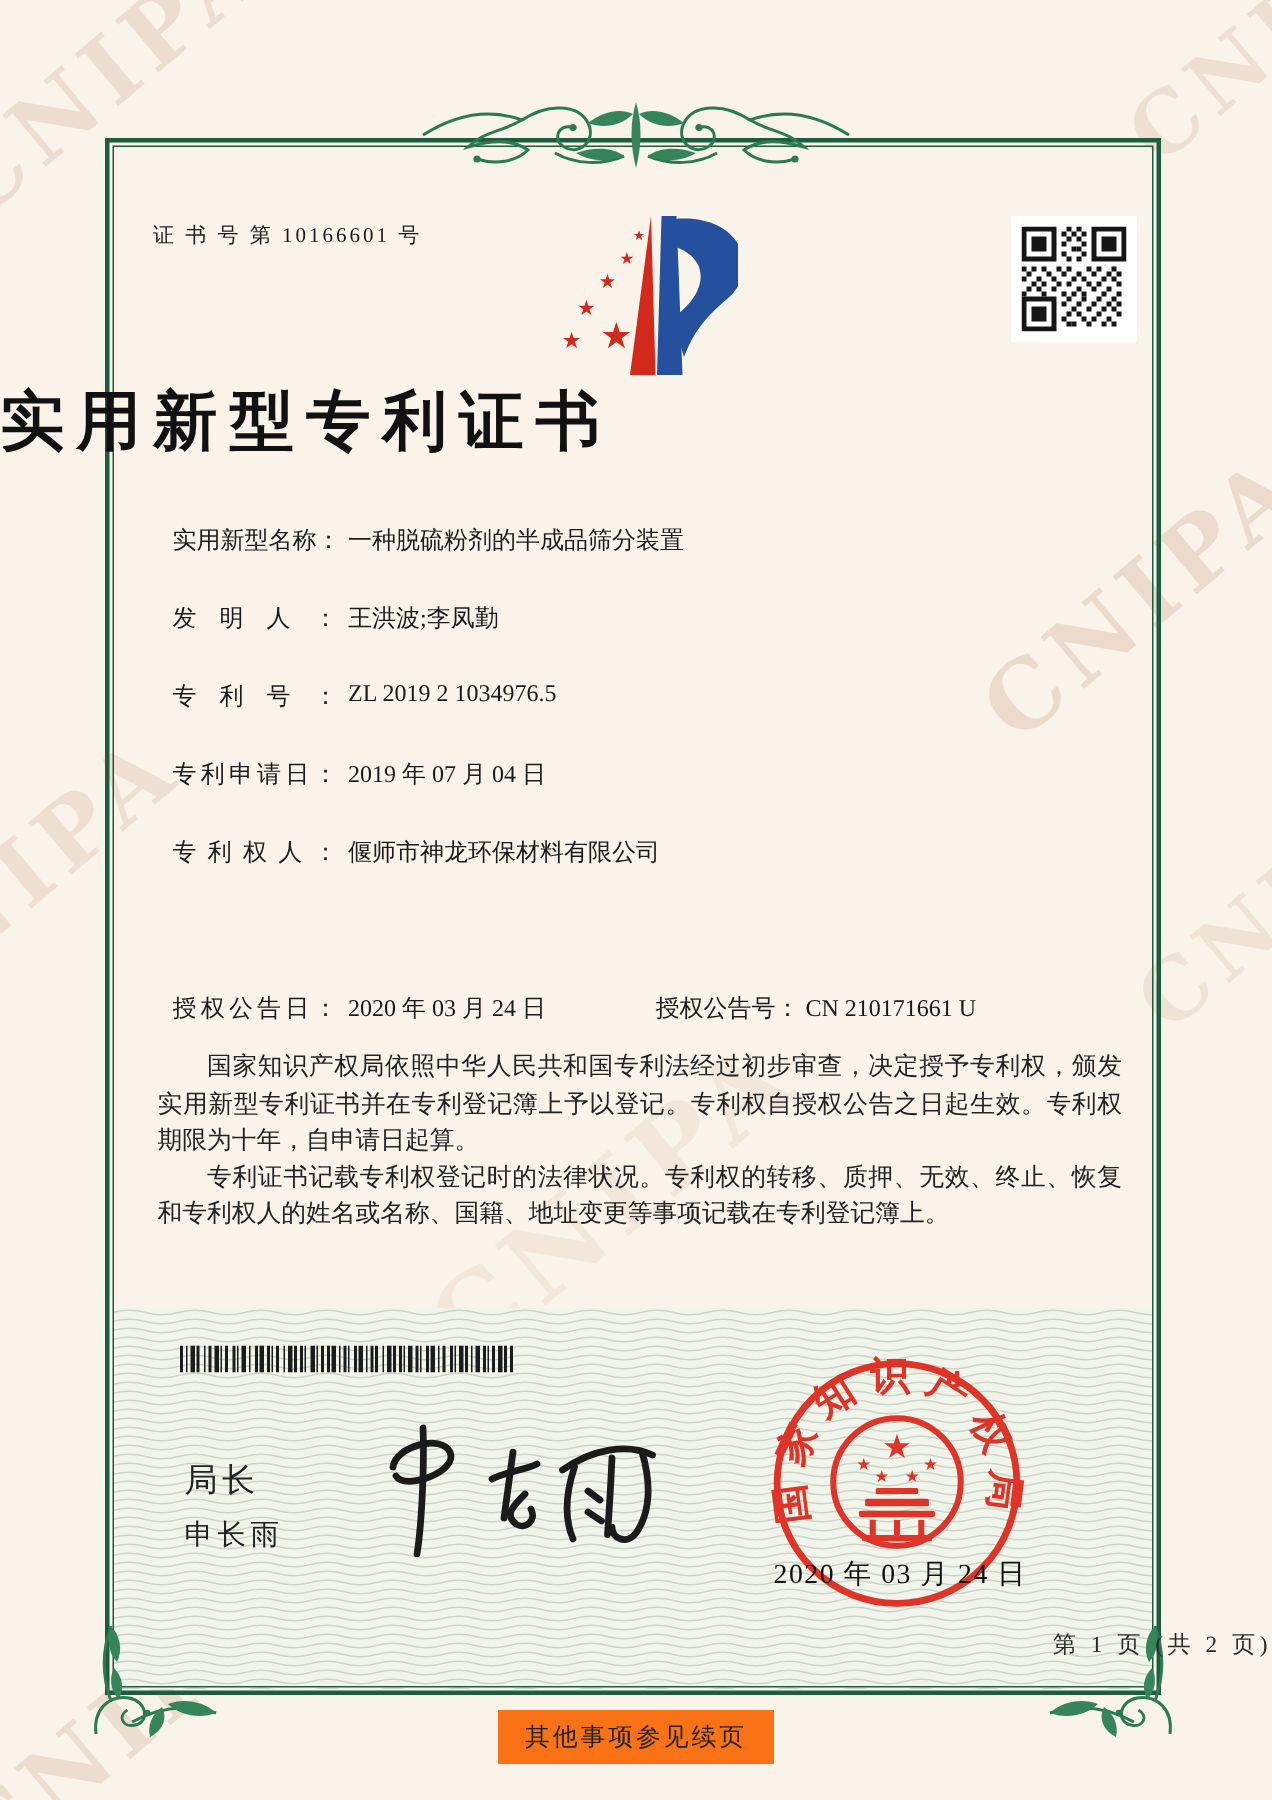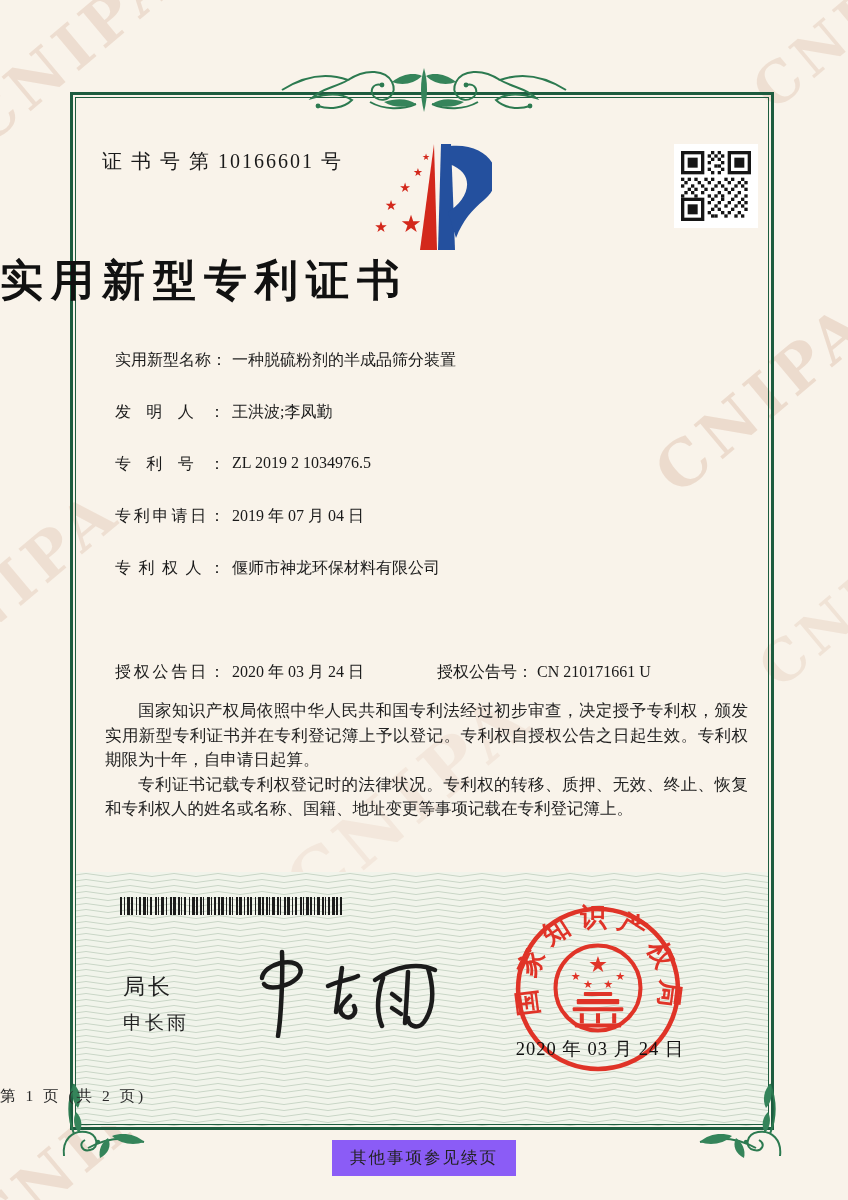--- a/index.html
+++ b/index.html
@@ -20,21 +20,21 @@
   .frame{
     position:absolute;left:70px;top:92px;width:704px;height:1038px;
     border:3px solid #1d5c3f;box-sizing:border-box;
   }
   .frame::after{
     content:"";position:absolute;inset:2px;border:1px solid #1d5c3f;
   }
   .waveband{position:absolute;left:75px;top:872px;width:694px;height:254px;}
   .orn{position:absolute;}
   
-  .certno{position:absolute;left:102px;top:148px;font-size:20px;letter-spacing:2px;}
+  .certno{position:absolute;left:102px;top:148px;font-size:14px;letter-spacing:2px;}
   .logo{position:absolute;left:362px;top:138px;}
   .qr{position:absolute;left:674px;top:144px;width:84px;height:84px;background:#fff;
       display:flex;align-items:center;justify-content:center;}
   .title{
     position:absolute;left:0;right:0;top:252px;text-align:left;
     font-size:43px;font-weight:700;letter-spacing:8px;color:#111;
   }
   
   .row{position:absolute;left:115px;width:640px;font-size:16px;white-space:nowrap;}
   .lab{display:inline-block;width:110px;text-align:justify;text-align-last:justify;
@@ -48,24 +48,24 @@
   
   .barcode{position:absolute;left:120px;top:897px;}
   .officer-title{position:absolute;left:123px;top:972px;font-size:22px;letter-spacing:3px;
                  font-family:"Liberation Sans","DejaVu Sans",sans-serif;color:#222;}
   .officer-name{position:absolute;left:123px;top:1010px;font-size:19px;letter-spacing:3px;
                 font-family:"Liberation Sans","DejaVu Sans",sans-serif;color:#222;}
   .sig{position:absolute;left:250px;top:948px;}
   .seal{position:absolute;left:512px;top:903px;opacity:.95;}
   .seal-date{position:absolute;left:500px;top:1036px;width:200px;text-align:center;
              font-size:18.5px;letter-spacing:1px;color:#111;}
-  .pageinfo{position:absolute;left:0;right:0;top:1086px;text-align:left;
+  .pageinfo{position:absolute;left:0;right:0;top:1086px;text-align:right;
             font-size:15.5px;letter-spacing:3px;color:#2a2a2a;}
   .note{position:absolute;left:50%;top:1140px;transform:translateX(-50%);
-        background:#8b5cf6;padding:7px 18px;font-size:16.5px;letter-spacing:2px;color:#222;}
+        background:#f97316;padding:7px 18px;font-size:16.5px;letter-spacing:2px;color:#222;}
 </style>
 </head>
 <body>
 
 <div class="page">
 
   <span class="wm" style="left:70px;top:50px;font-size:62px;opacity:.20">CNIPA</span>
   <span class="wm" style="left:850px;top:22px;font-size:56px;opacity:.18">CNIPA</span>
   <span class="wm" style="left:762px;top:398px;font-size:62px;opacity:.22">CNIPA</span>
   <span class="wm" style="left:12px;top:585px;font-size:62px;opacity:.18">CNIPA</span>

